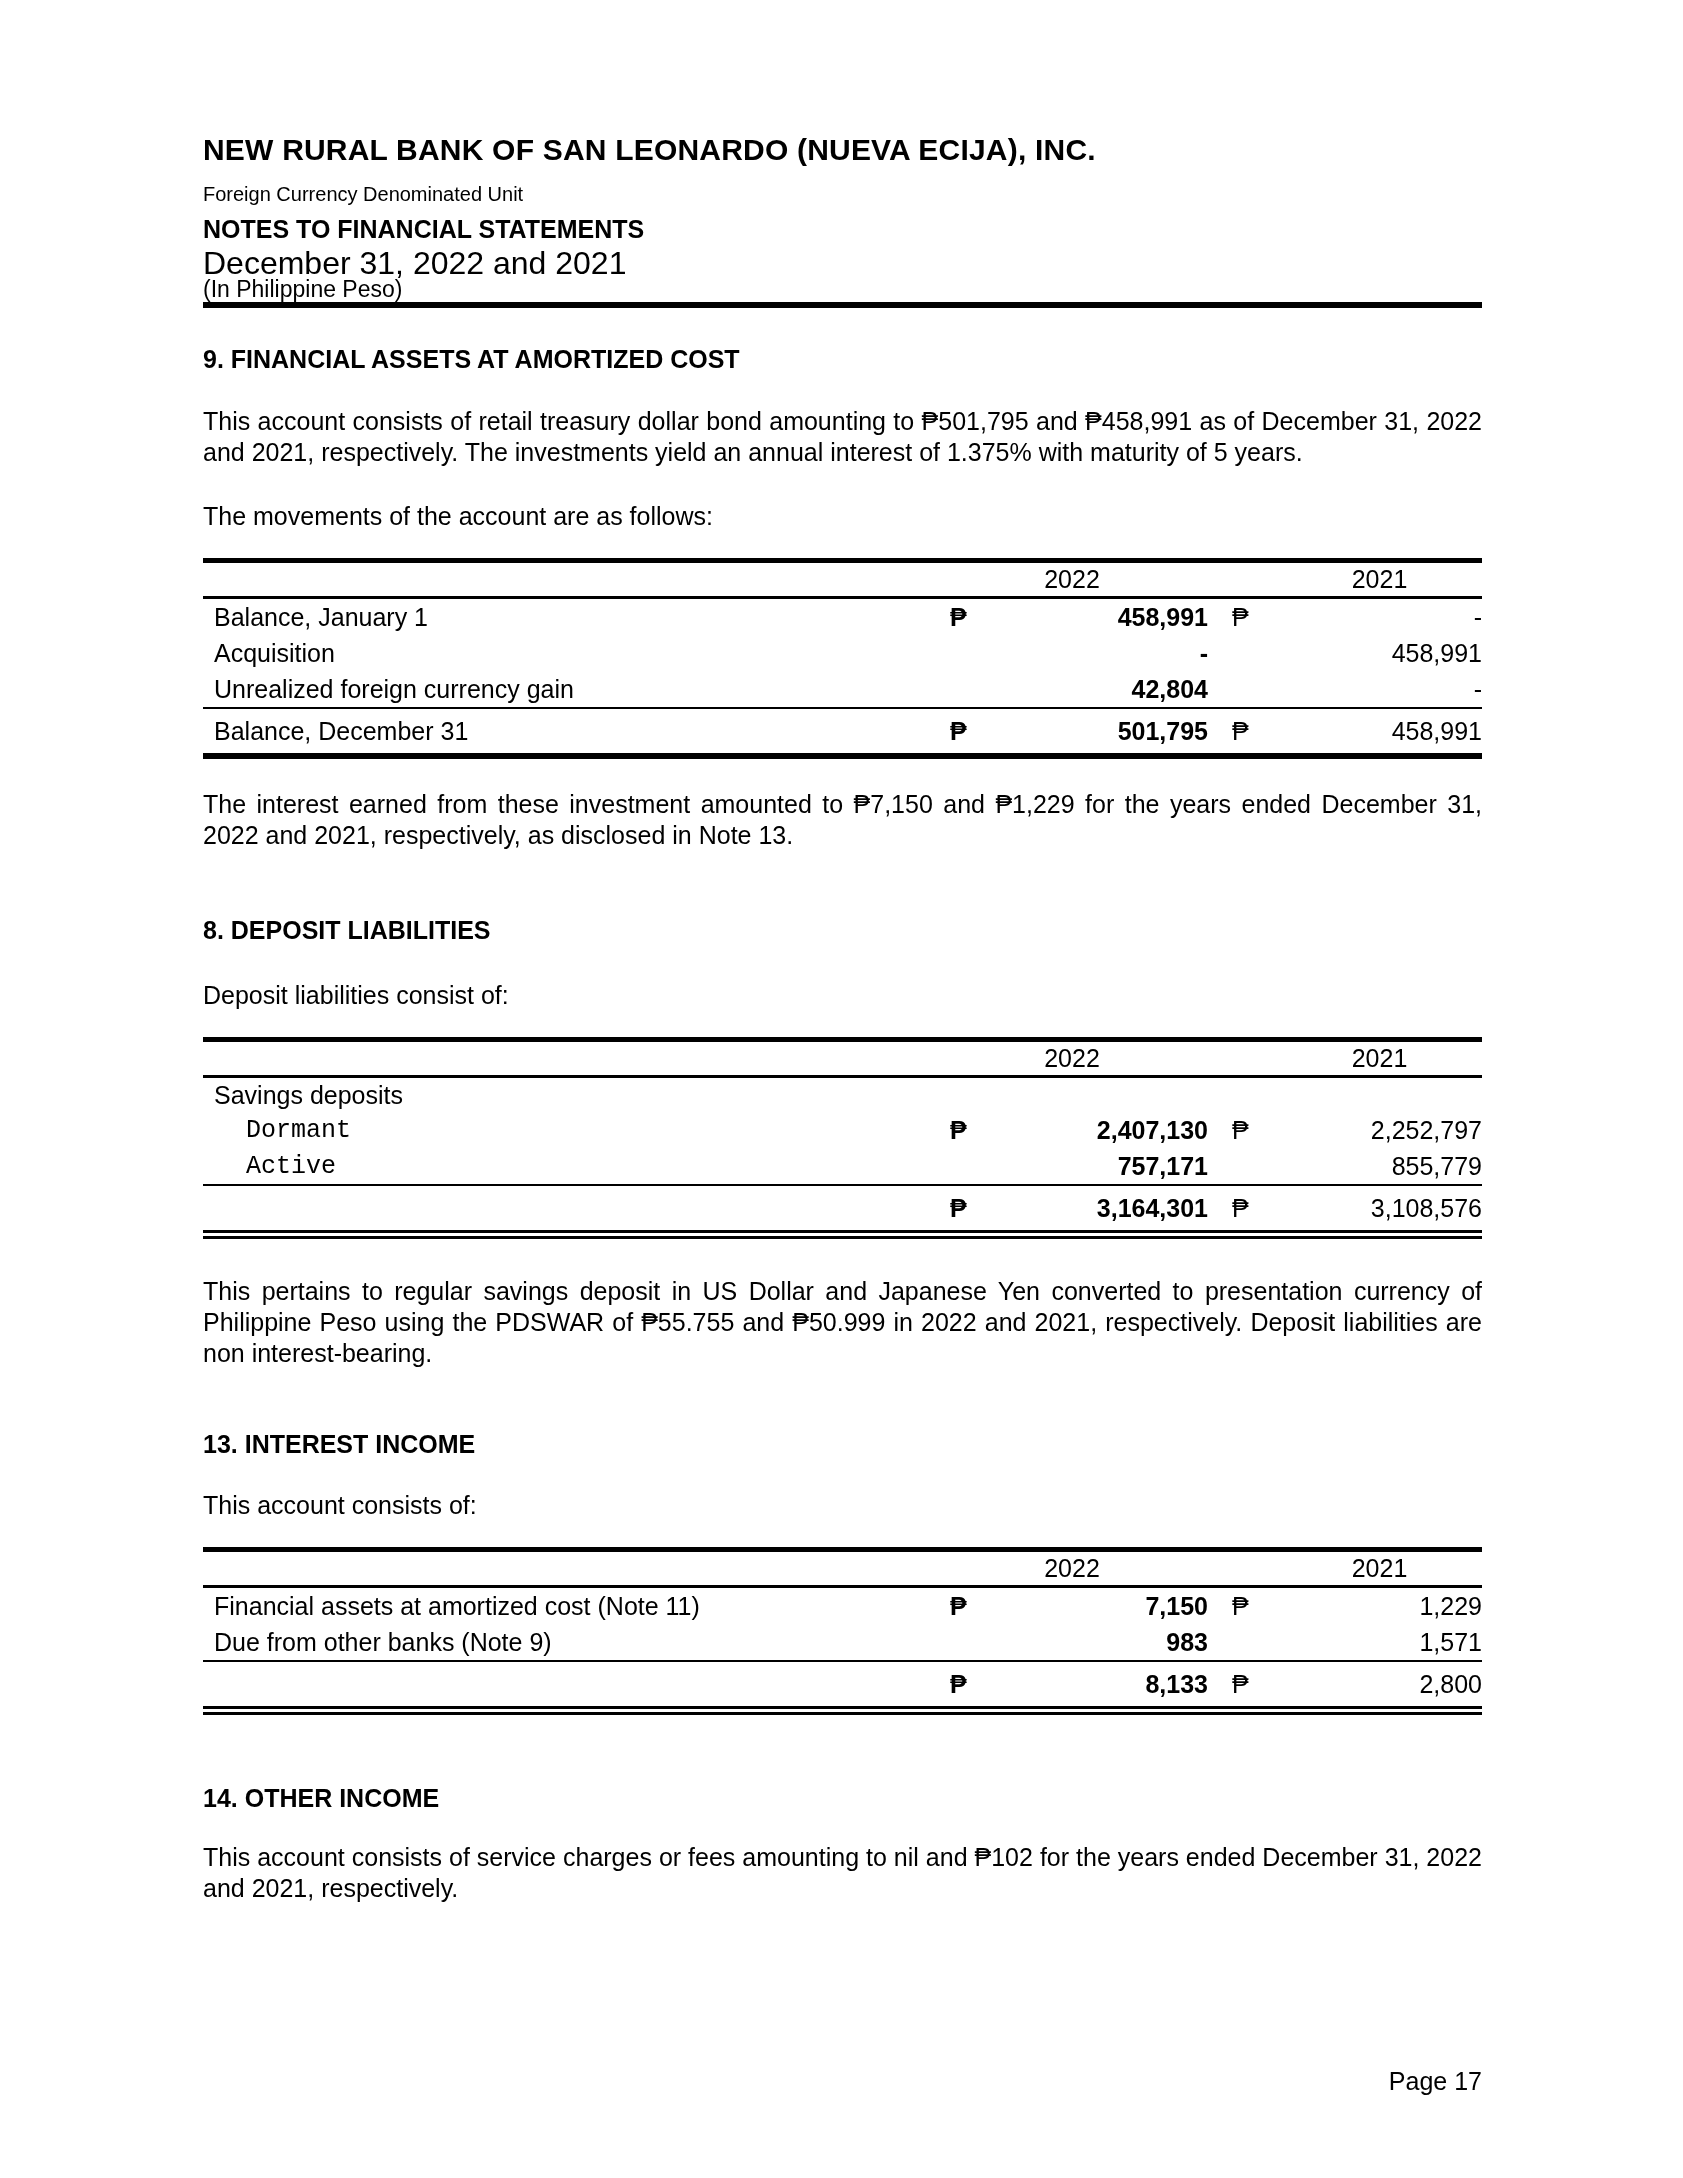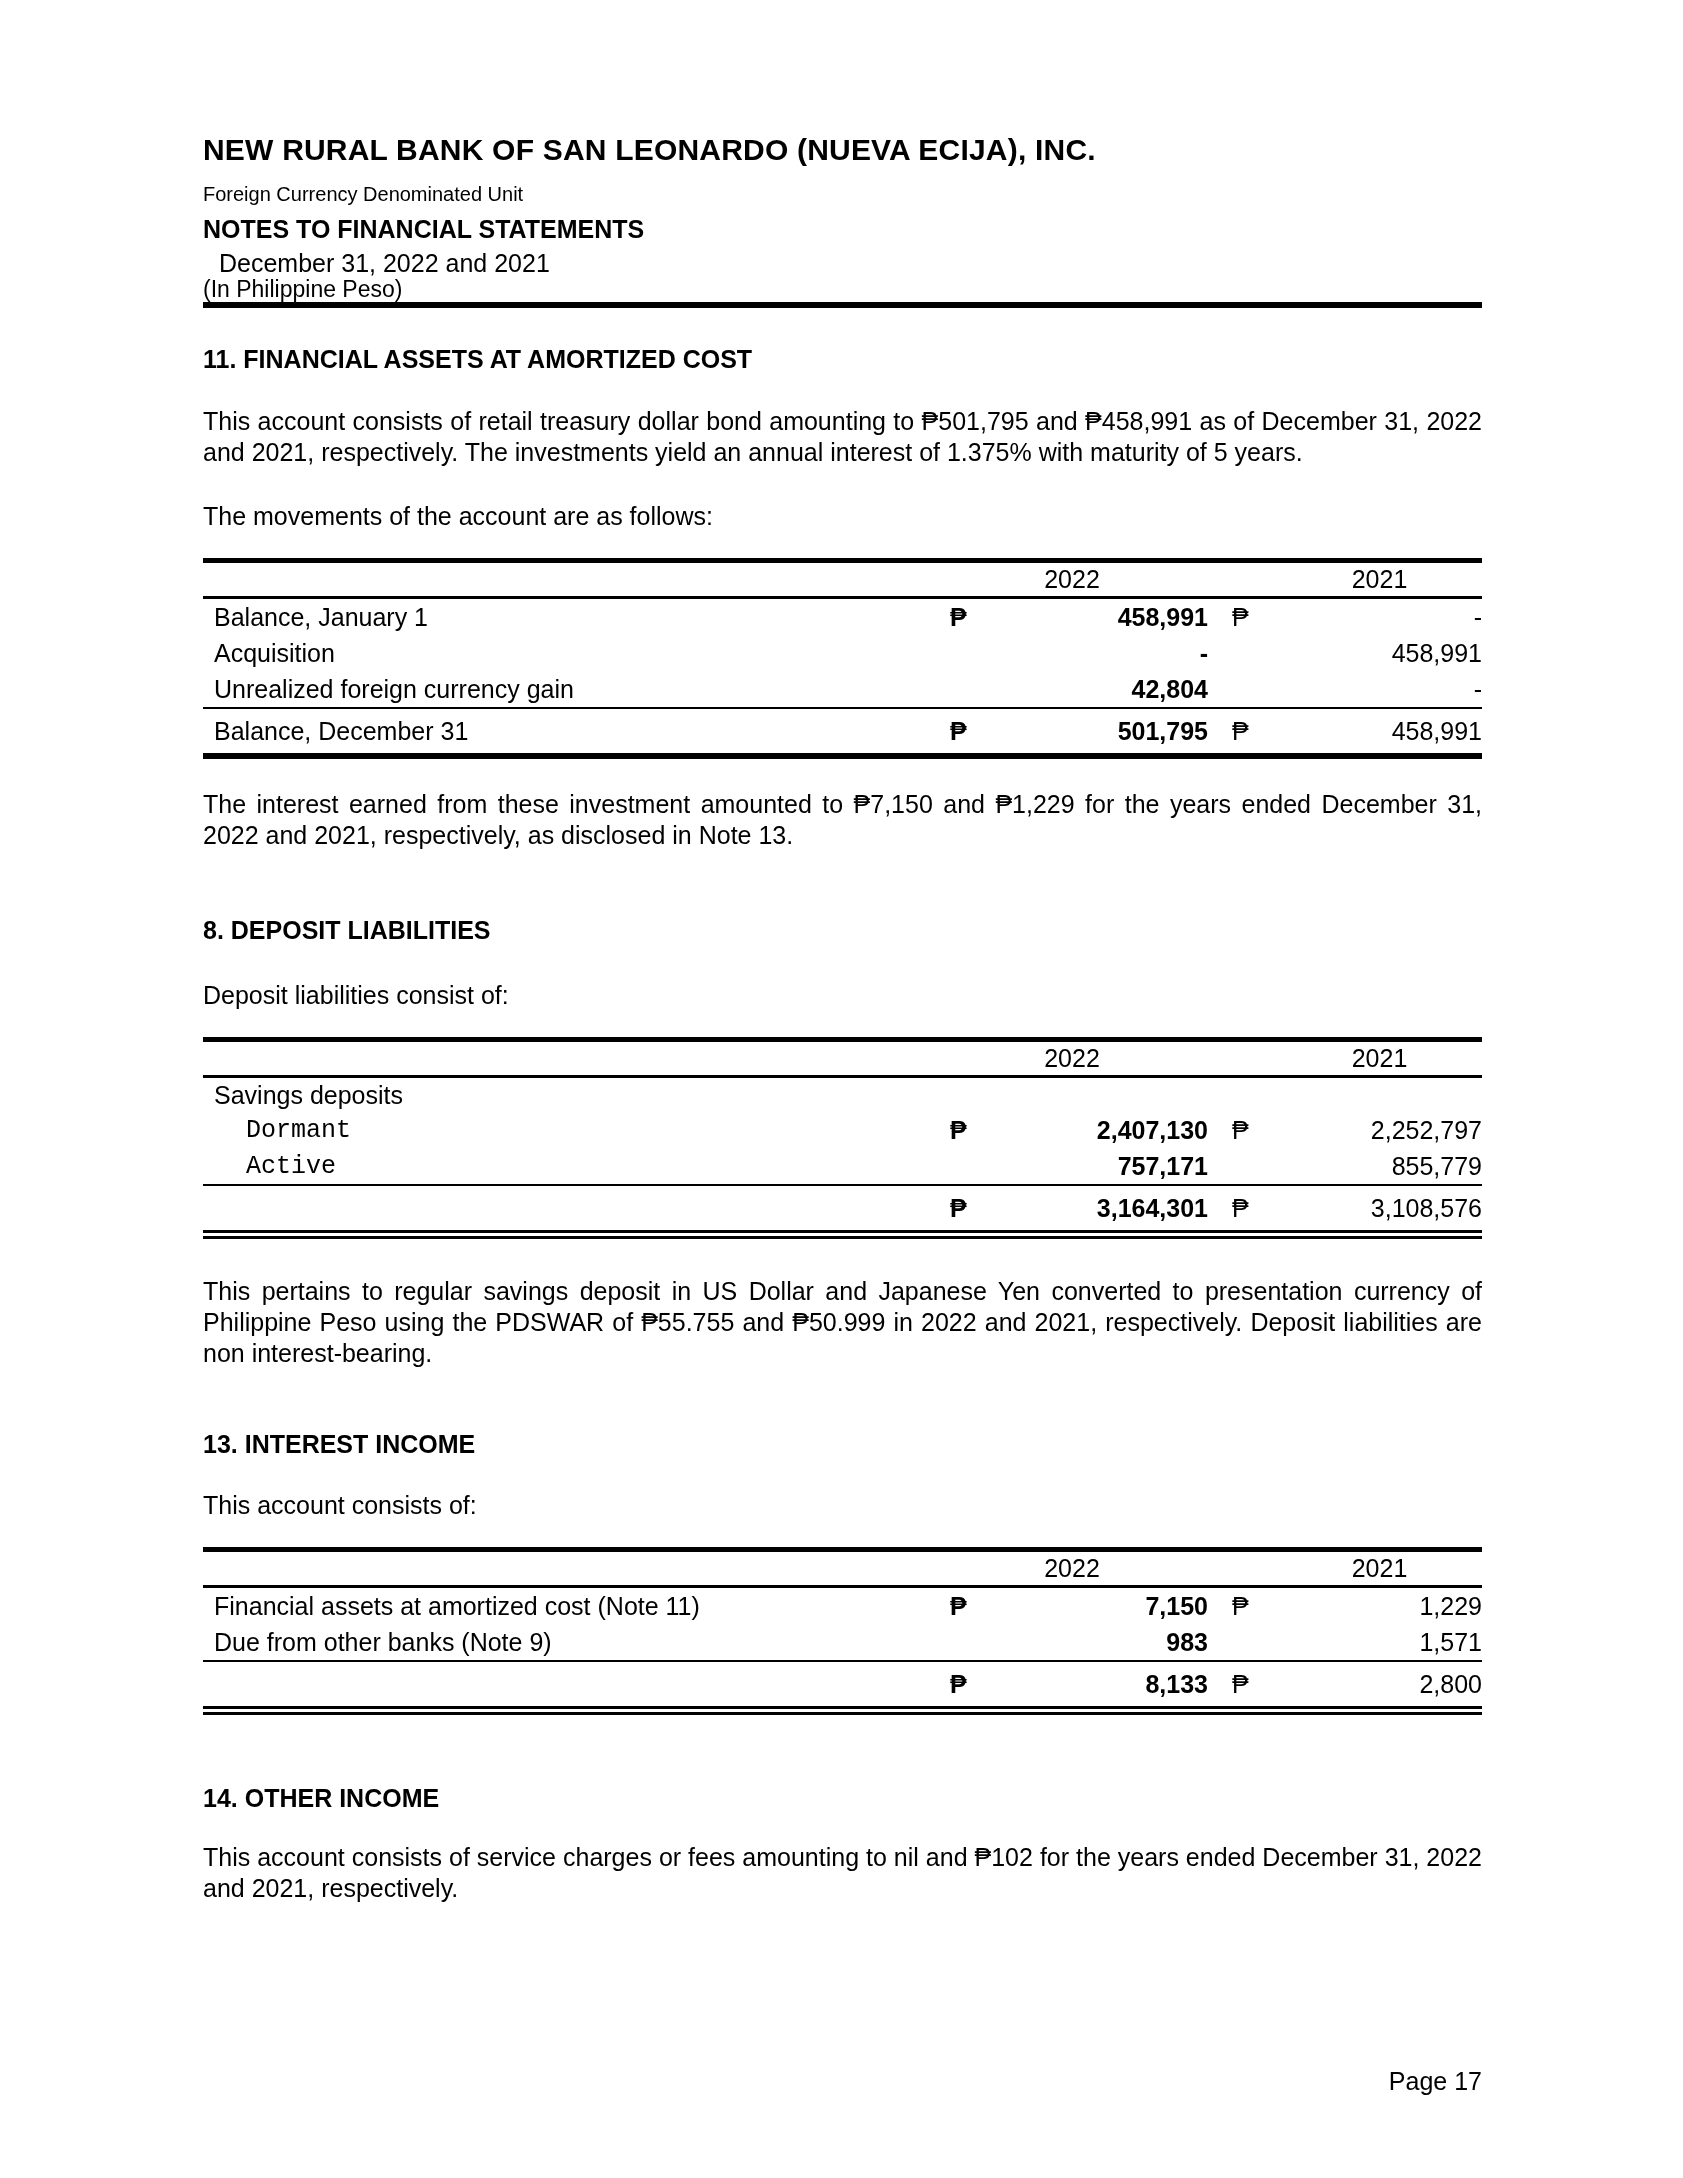--- a/index.html
+++ b/index.html
@@ -15,21 +15,21 @@
     color: #000000;
   }
   .content {
     padding: 132px 201px 0 203px; 
   }
 
   
   .bank-name   { font-size: 30px; font-weight: bold; line-height: 36px; margin-bottom: 10px; letter-spacing: 0.2px; }
   .unit-line   { font-size: 20px; line-height: 32px; margin-bottom: 3px; }
   .doc-title   { font-size: 25px; font-weight: bold; line-height: 32px; margin-bottom: 3px; }
-  .date-line   { font-size: 25px; line-height: 30px; margin-left: 16px; }
+  .date-line   { font-size: 32px; line-height: 30px; }
   .currency-note { font-size: 23px; line-height: 22px; }
   .header-rule { border-bottom: 6px solid #000; margin-top: 2px; }
 
   
   .sec-heading { font-size: 25px; font-weight: bold; line-height: 30px; margin: 0; }
   .s11-heading { margin-top: 36px; }
   .para {
     font-size: 25px; line-height: 31px; margin: 0;
     text-align: justify;
   }
@@ -90,21 +90,21 @@
   <header>
     <div class="bank-name">NEW RURAL BANK OF SAN LEONARDO (NUEVA ECIJA), INC.</div>
     <div class="unit-line">Foreign Currency Denominated Unit</div>
     <div class="doc-title">NOTES TO FINANCIAL STATEMENTS</div>
     <div class="date-line">December 31, 2022 and 2021</div>
     <div class="currency-note">(In Philippine Peso)</div>
     <div class="header-rule"></div>
   </header>
 
   <section>
-    <h2 class="sec-heading s11-heading">11. FINANCIAL ASSETS AT AMORTIZED COST</h2>
+    <h2 class="sec-heading s11-heading">9. FINANCIAL ASSETS AT AMORTIZED COST</h2>
     <p class="para mt-para1">This account consists of retail treasury dollar bond amounting to ₱501,795 and ₱458,991 as of December 31, 2022 and 2021, respectively. The investments yield an annual interest of 1.375% with maturity of 5 years.</p>
     <p class="para intro mt-movements">The movements of the account are as follows:</p>
 
     <div class="ftable single-bottom">
       <div class="thead">
         <div></div>
         <div class="yr2022">2022</div>
         <div class="yr2021">2021</div>
       </div>
       <div class="trow">

